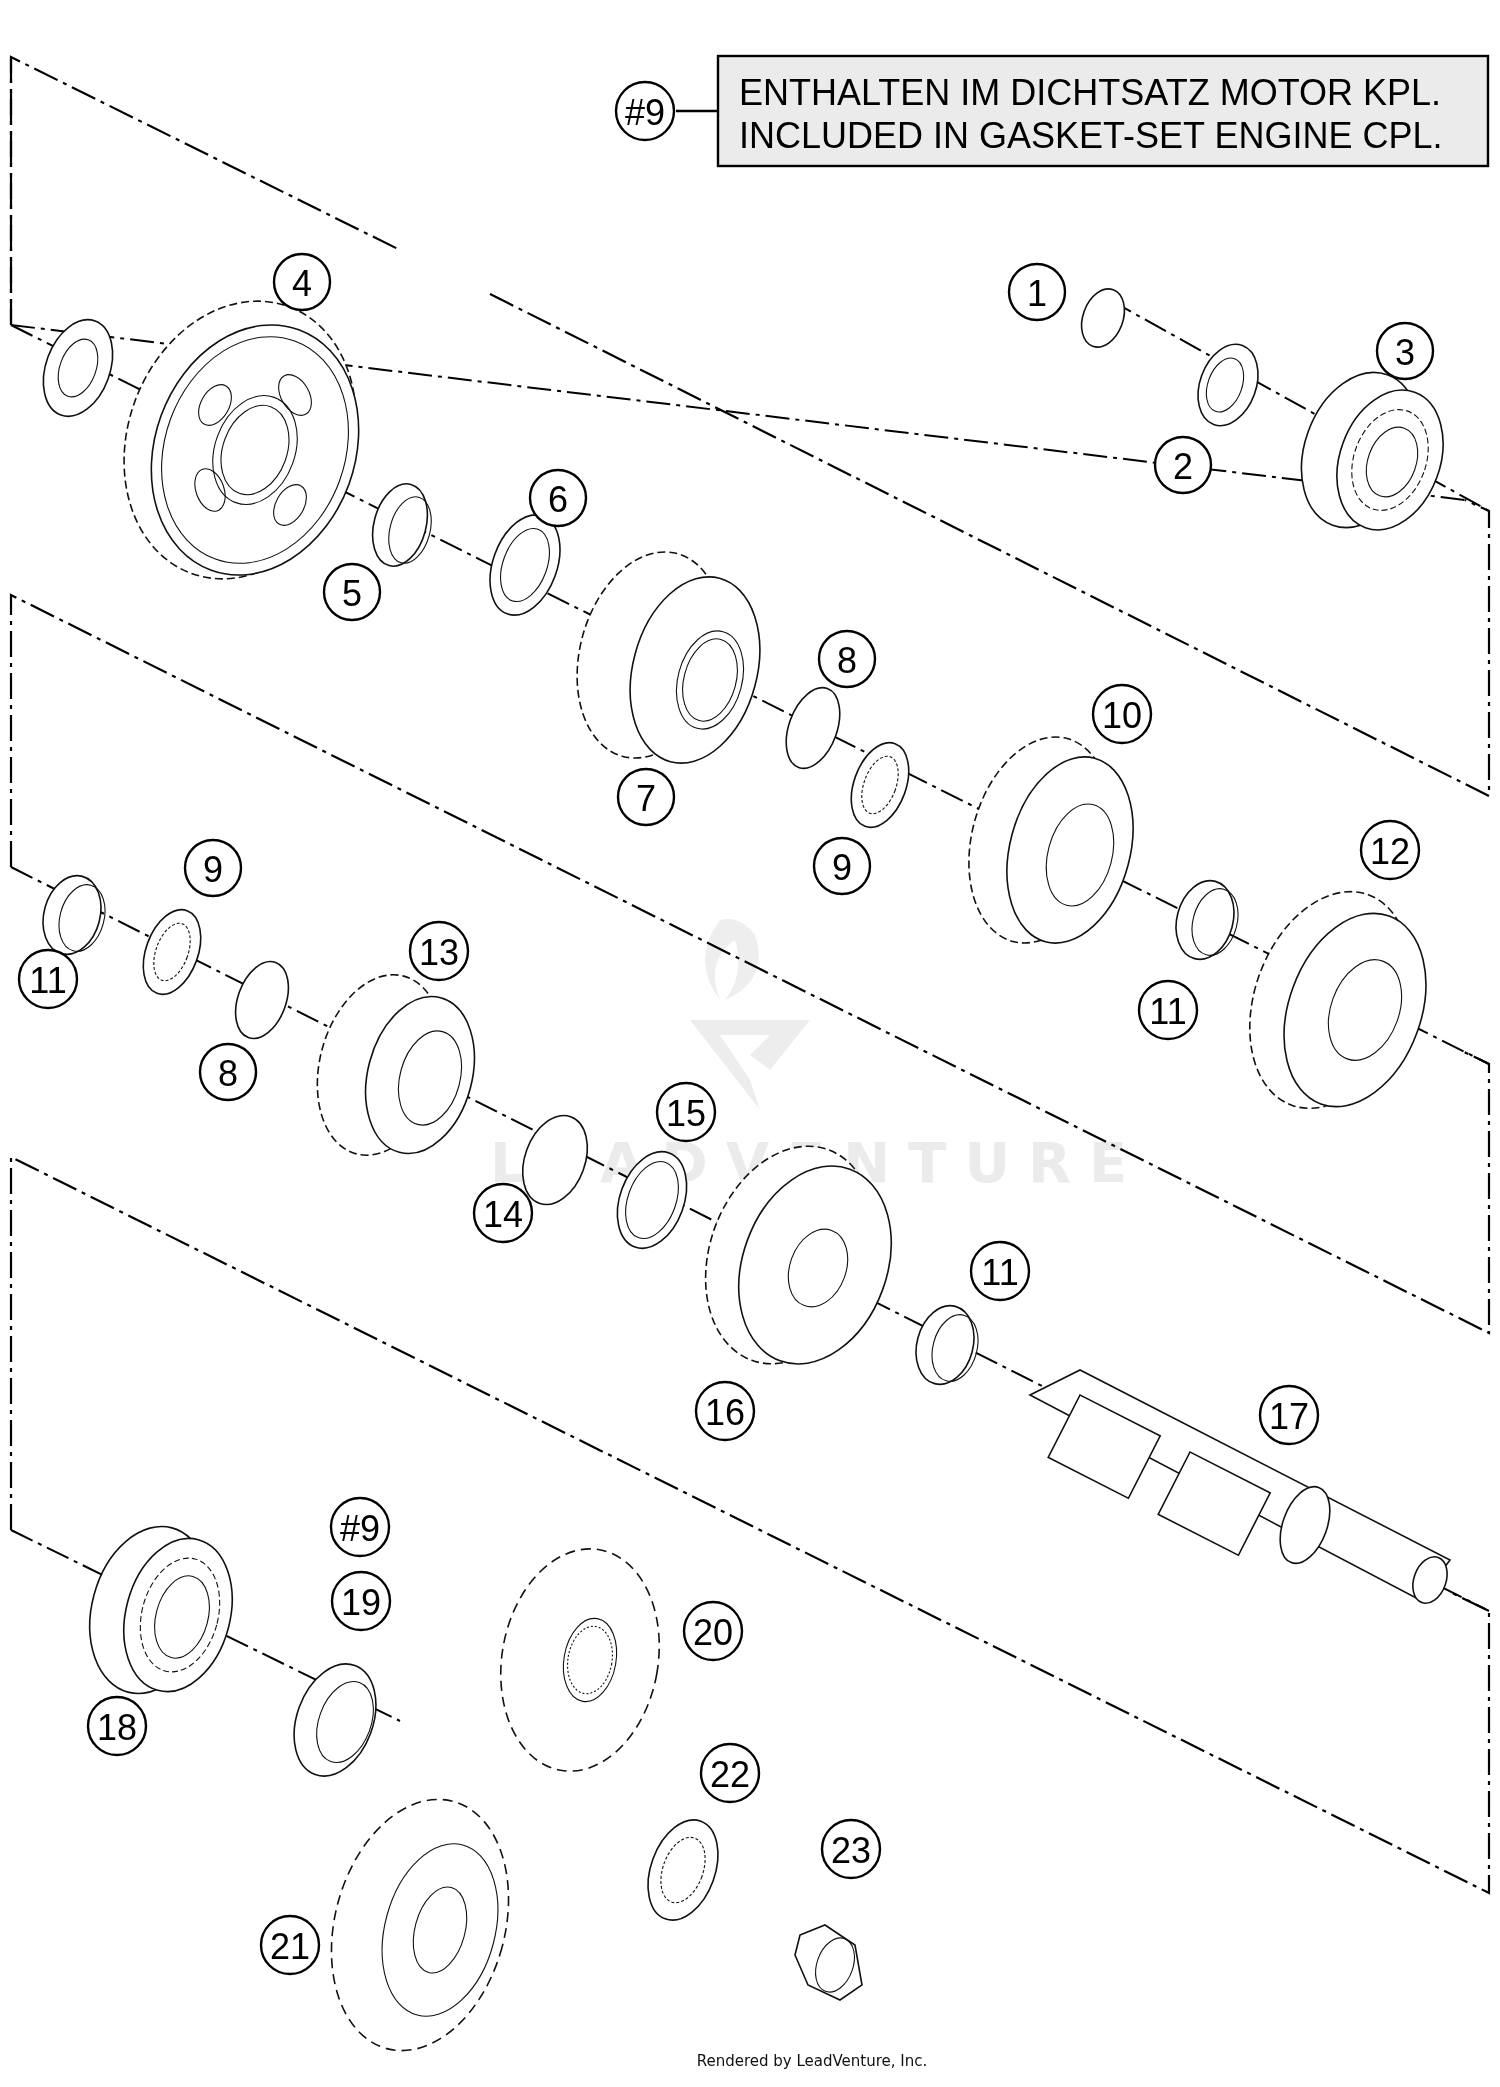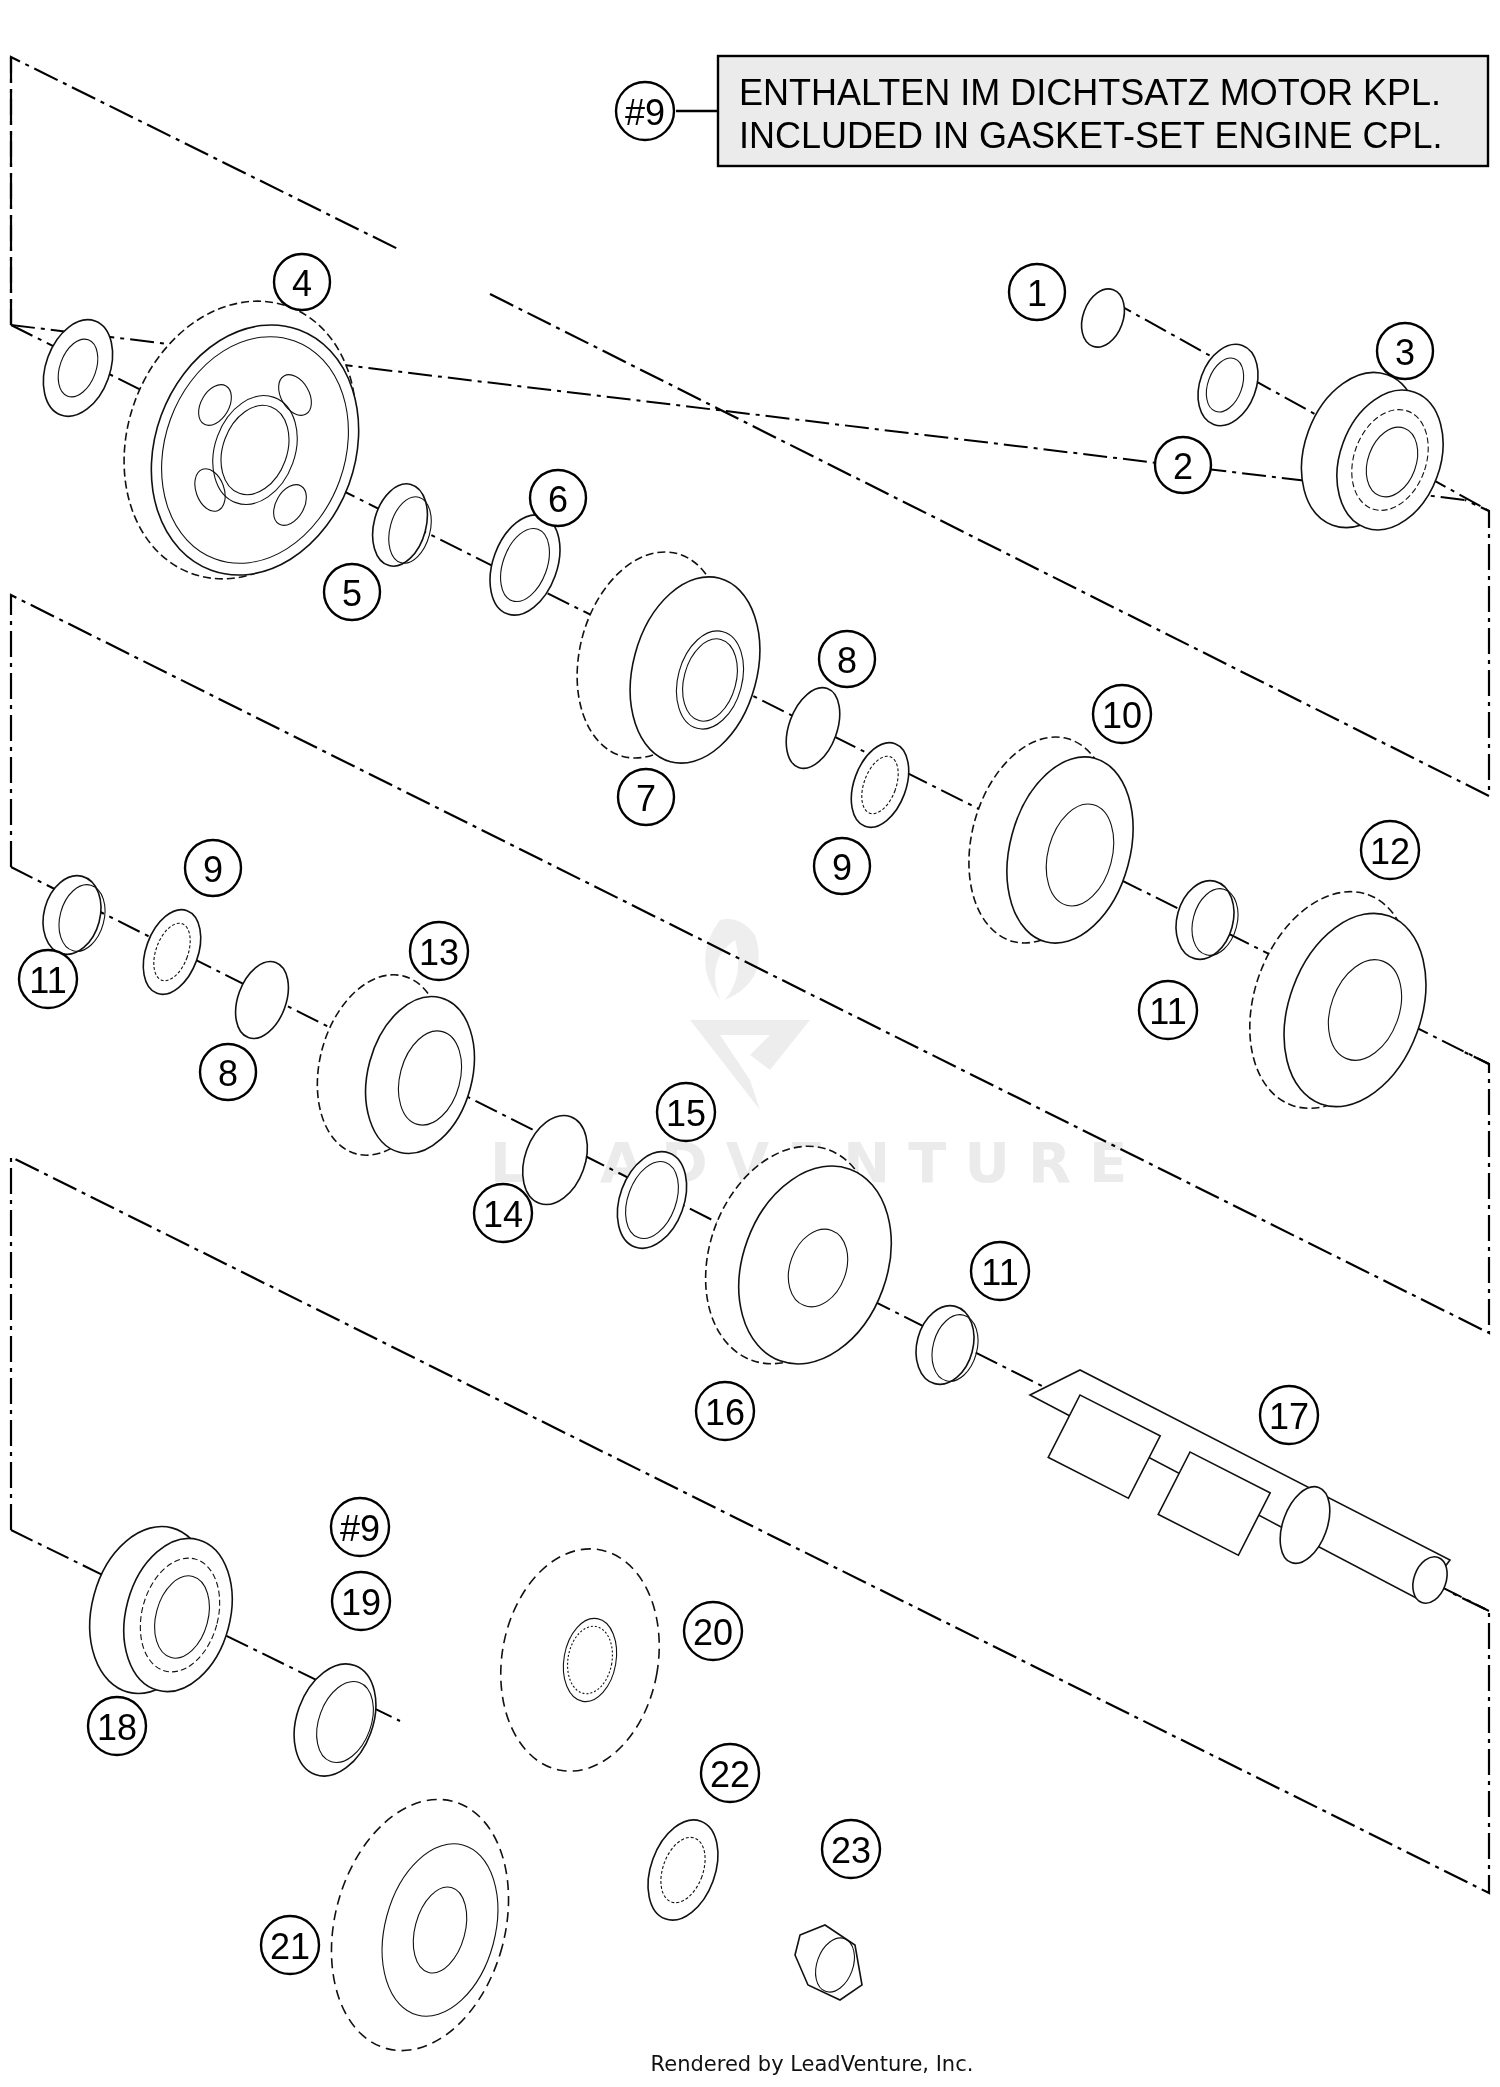--- a/index.html
+++ b/index.html
@@ -12,21 +12,21 @@
     .part-thin { fill: none; stroke: #111; stroke-width: 1.1; }
     .callout circle { fill: #fff; stroke: #000; stroke-width: 2.4; }
     .callout text { font-family: "Liberation Sans", sans-serif; font-size: 36px; fill: #000;
                     text-anchor: middle; dominant-baseline: central; }
     .callout { cursor: pointer; }
     .note-box { fill: #ebebeb; stroke: #000; stroke-width: 2.4; }
     .note-text { font-family: "Liberation Sans", sans-serif; font-size: 36px; fill: #000; }
     .watermark { font-family: "DejaVu Sans", sans-serif; font-size: 56px; font-weight: bold;
                  fill: #e9e9e9; letter-spacing: 18px; }
     #footer { position: absolute; left: 0; width: 1500px; top: 2052px; text-align: center;
-              font-family: "DejaVu Sans", sans-serif; font-size: 21px; color: #111; }
+              font-family: "DejaVu Sans", sans-serif; font-size: 15px; color: #111; }
     #footer span { position: relative; left: 62px; }
   </style>
 </head>
 <body>
 
 <svg id="diagram" viewBox="0 0 1500 2087" xmlns="http://www.w3.org/2000/svg">
 
   <g opacity="0.9">
     <path d="M720 920 Q690 960 720 1000 Q705 960 735 940 Q745 975 725 1000 Q770 980 755 935 Q740 915 720 920 Z" fill="#ececec"></path>
     <path d="M690 1020 L810 1020 L770 1070 L750 1055 L770 1035 L720 1035 L750 1080 L760 1110 Z" fill="#ececec"></path>

